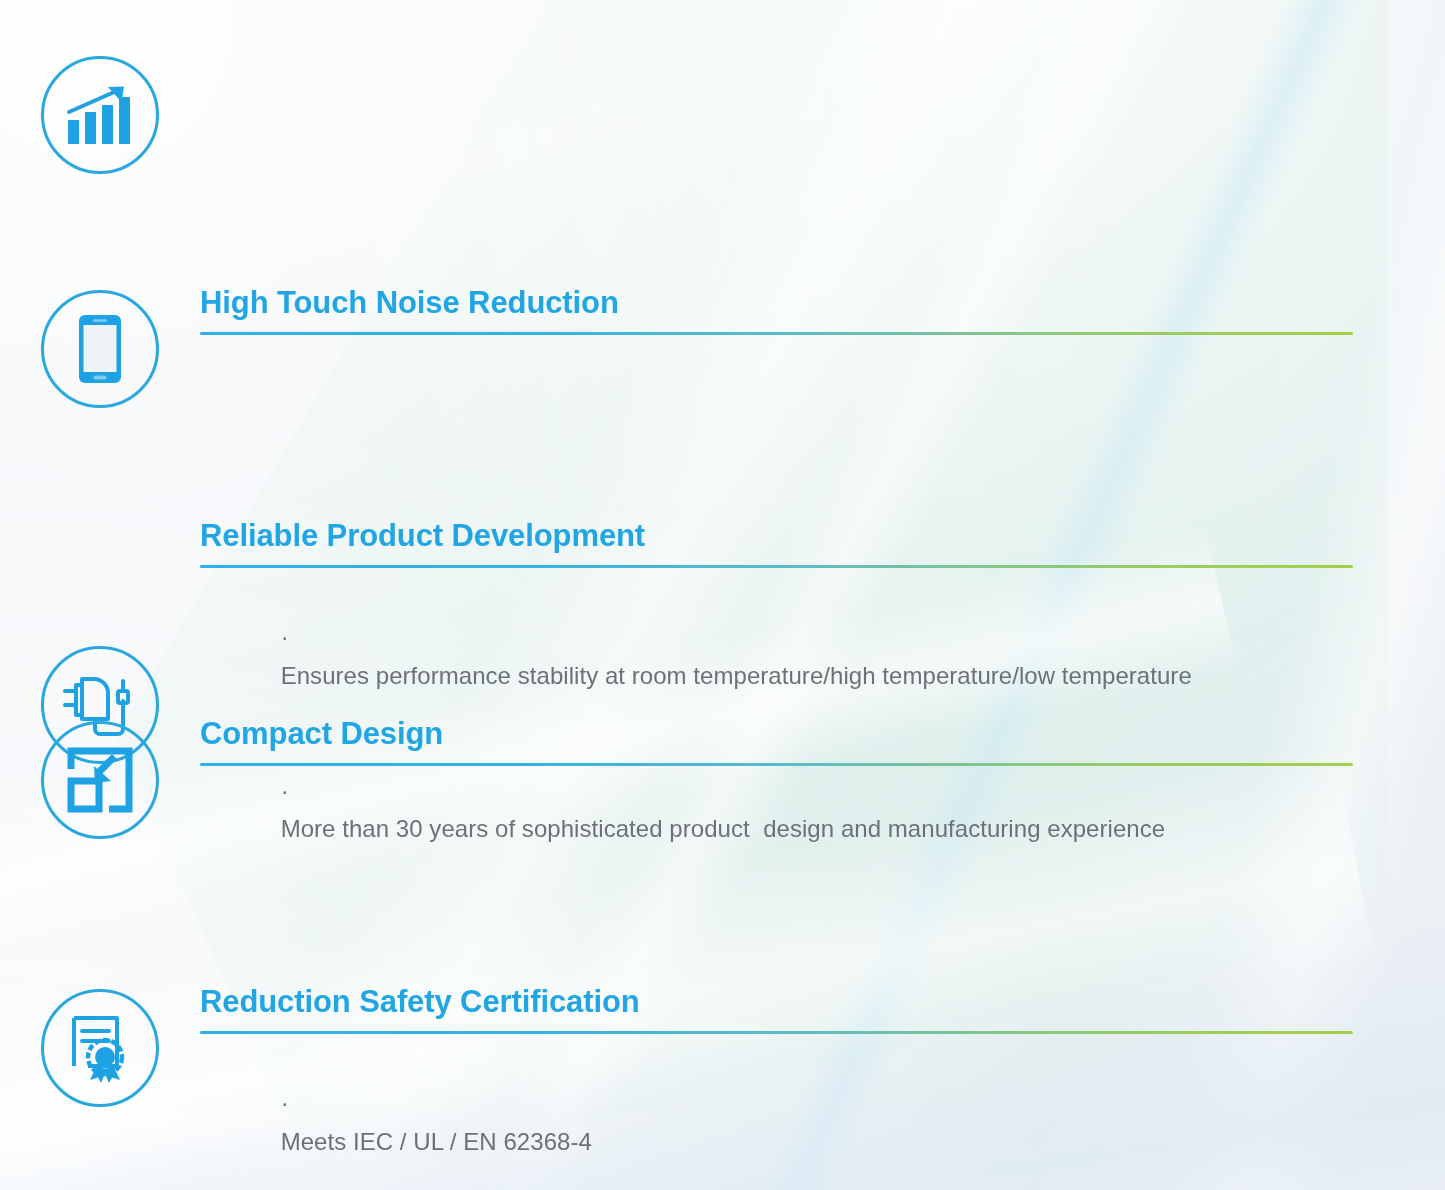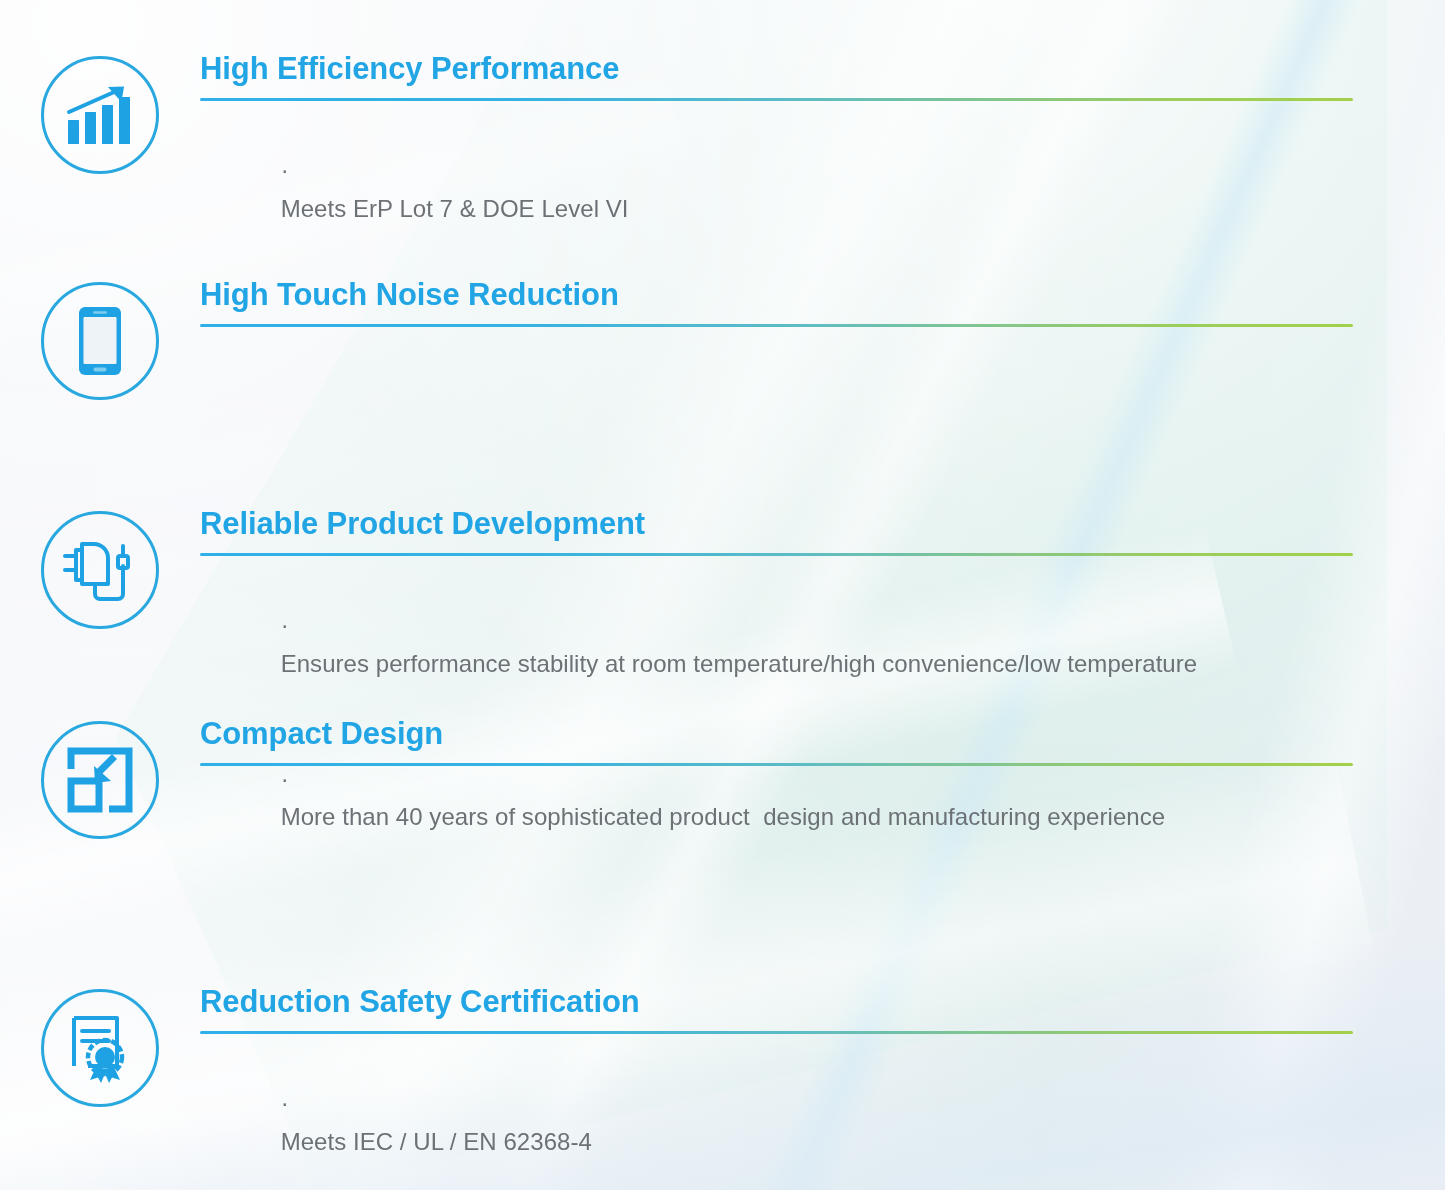--- a/index.html
+++ b/index.html
@@ -200,50 +200,40 @@
               <rect x="4" y="36" width="11" height="24" rx="0.5"></rect>
               <rect x="21" y="28" width="11" height="32" rx="0.5"></rect>
               <rect x="38" y="21" width="11" height="39" rx="0.5"></rect>
               <rect x="55" y="13" width="11" height="47" rx="0.5"></rect>
             </g>
             <path d="M5 28 L57 5" stroke="#1ea2e3" stroke-width="4" fill="none" stroke-linecap="round"></path>
             <path d="M44 3 L60 2.5 L57.5 18 Z" fill="#1ea2e3"></path>
           </svg>
         </div>
       </div>
-      <div class="feature-body">
-        <div class="feature-title">High Efficiency Performance</div>
-        <div class="divider"></div>
-        <div class="bullets">
-          <div class="bullet">
-            <span class="dot">·</span>
-            <span>Meets ErP Lot 7 &amp; DOE Level VI</span>
-          </div>
-        </div>
-      </div>
-    </div>
-
-    <div class="feature" style="top:278px;">
+    </div>
+
+    <div class="feature" style="top:286px;">
       <div class="icon-wrap">
         <div class="icon-circle">
           <svg width="46" height="72" viewBox="0 0 46 72" aria-hidden="true">
             <rect x="2" y="2" width="42" height="68" rx="6" ry="6" fill="#1ea2e3"></rect>
             <rect x="6.5" y="12" width="33" height="47" rx="1" fill="#eef3f7"></rect>
             <rect x="16" y="6.2" width="14" height="2.6" rx="1.3" fill="#7fcdee"></rect>
             <rect x="16.5" y="62.5" width="13" height="4" rx="2" fill="#7fcdee"></rect>
           </svg>
         </div>
       </div>
       <div class="feature-body">
         <div class="feature-title">High Touch Noise Reduction</div>
         <div class="divider"></div>
       </div>
     </div>
 
-    <div class="feature" style="top:507px;">
+    <div class="feature" style="top:519px;align-items:center;">
       <div class="icon-wrap">
         <div class="icon-circle">
           <svg width="80" height="68" viewBox="0 0 80 68" aria-hidden="true">
             <g fill="none" stroke="#1ea2e3" stroke-width="4" stroke-linecap="round" stroke-linejoin="round">
               <path d="M22 8 H34 a14 14 0 0 1 14 14 V48 H22 Z"></path>
               <path d="M22 14 H16 V44 H22"></path>
               <path d="M16 20 H5"></path>
               <path d="M16 34 H5"></path>
               <path d="M35 48 V58 a5 5 0 0 0 5 5 H58 a5 5 0 0 0 5 -5 V30"></path>
               <rect x="58" y="20" width="10" height="12" rx="2"></rect>
@@ -251,25 +241,25 @@
             </g>
           </svg>
         </div>
       </div>
       <div class="feature-body">
         <div class="feature-title">Reliable Product Development</div>
         <div class="divider"></div>
         <div class="bullets">
           <div class="bullet">
             <span class="dot">·</span>
-            <span>Ensures performance stability at room temperature/high convenience/low temperature</span>
+            <span>Ensures performance stability at room temperature/high temperature/low temperature</span>
           </div>
           <div class="bullet">
             <span class="dot">·</span>
-            <span>More than 40 years of sophisticated product  design and manufacturing experience</span>
+            <span>More than 30 years of sophisticated product  design and manufacturing experience</span>
           </div>
         </div>
       </div>
     </div>
 
     <div class="feature" style="top:717px;">
       <div class="icon-wrap">
         <div class="icon-circle">
           <svg width="70" height="70" viewBox="0 0 70 70" aria-hidden="true">
             <g fill="none" stroke="#1ea2e3" stroke-width="7">

